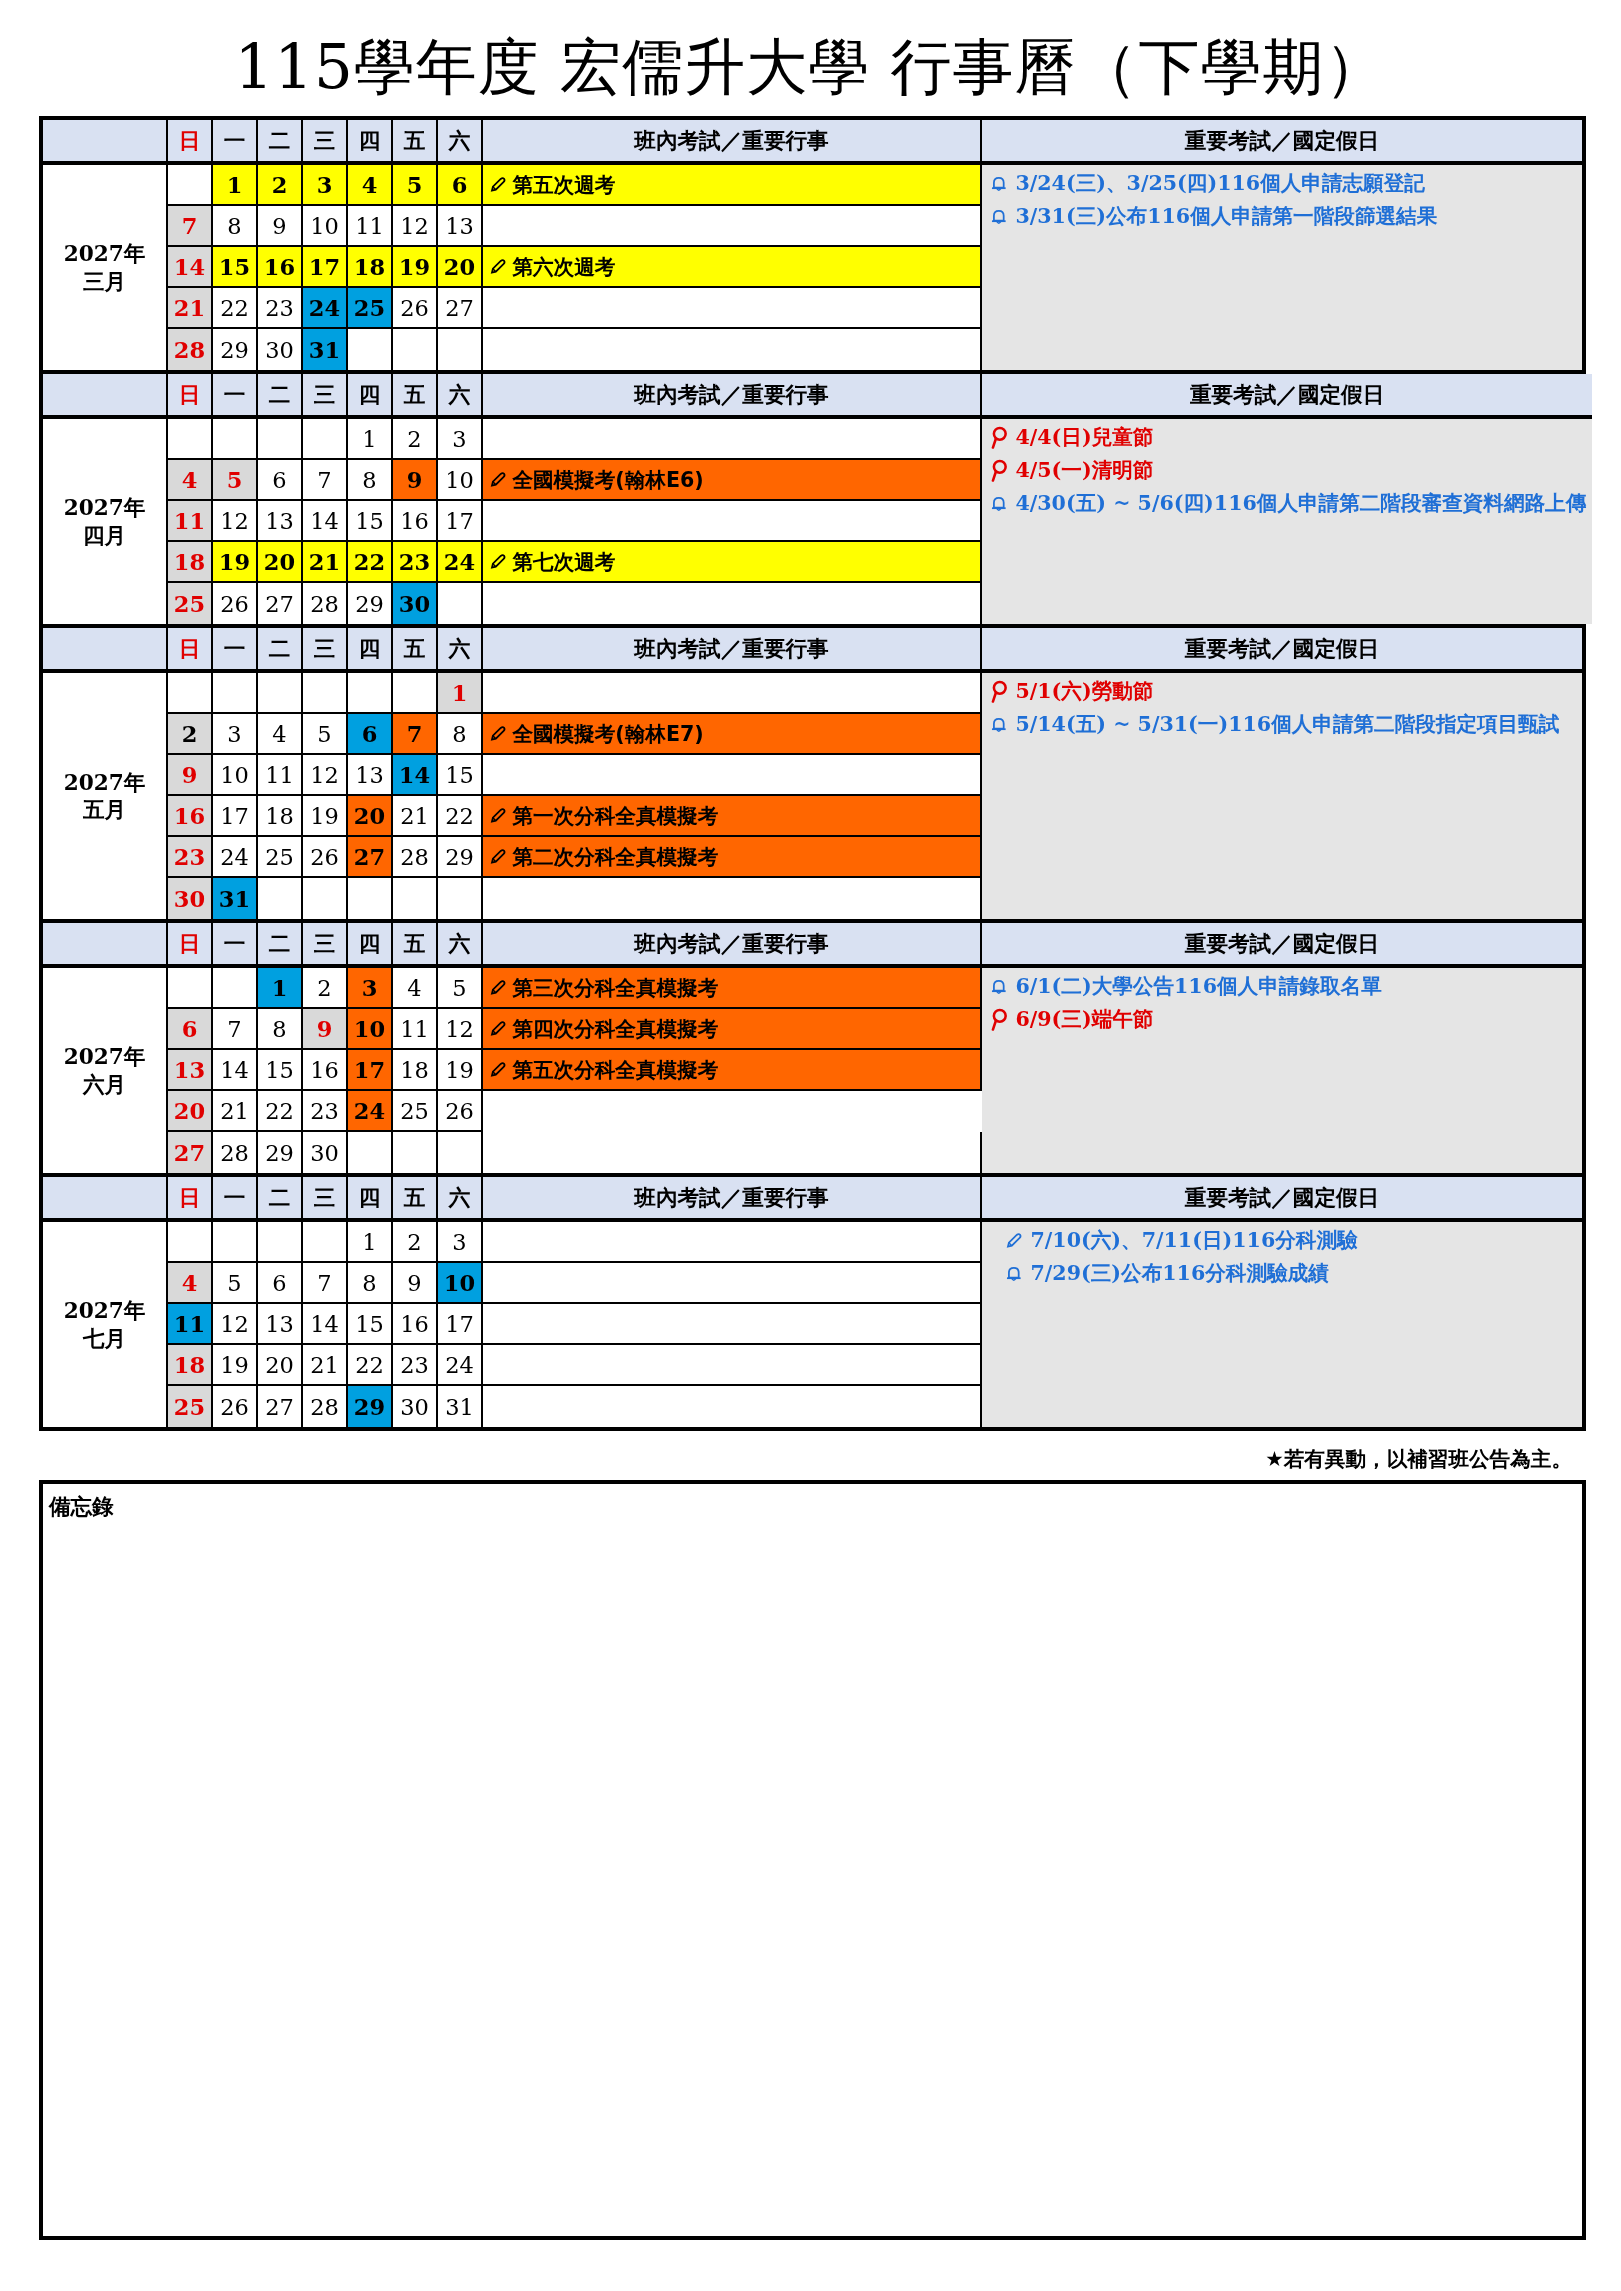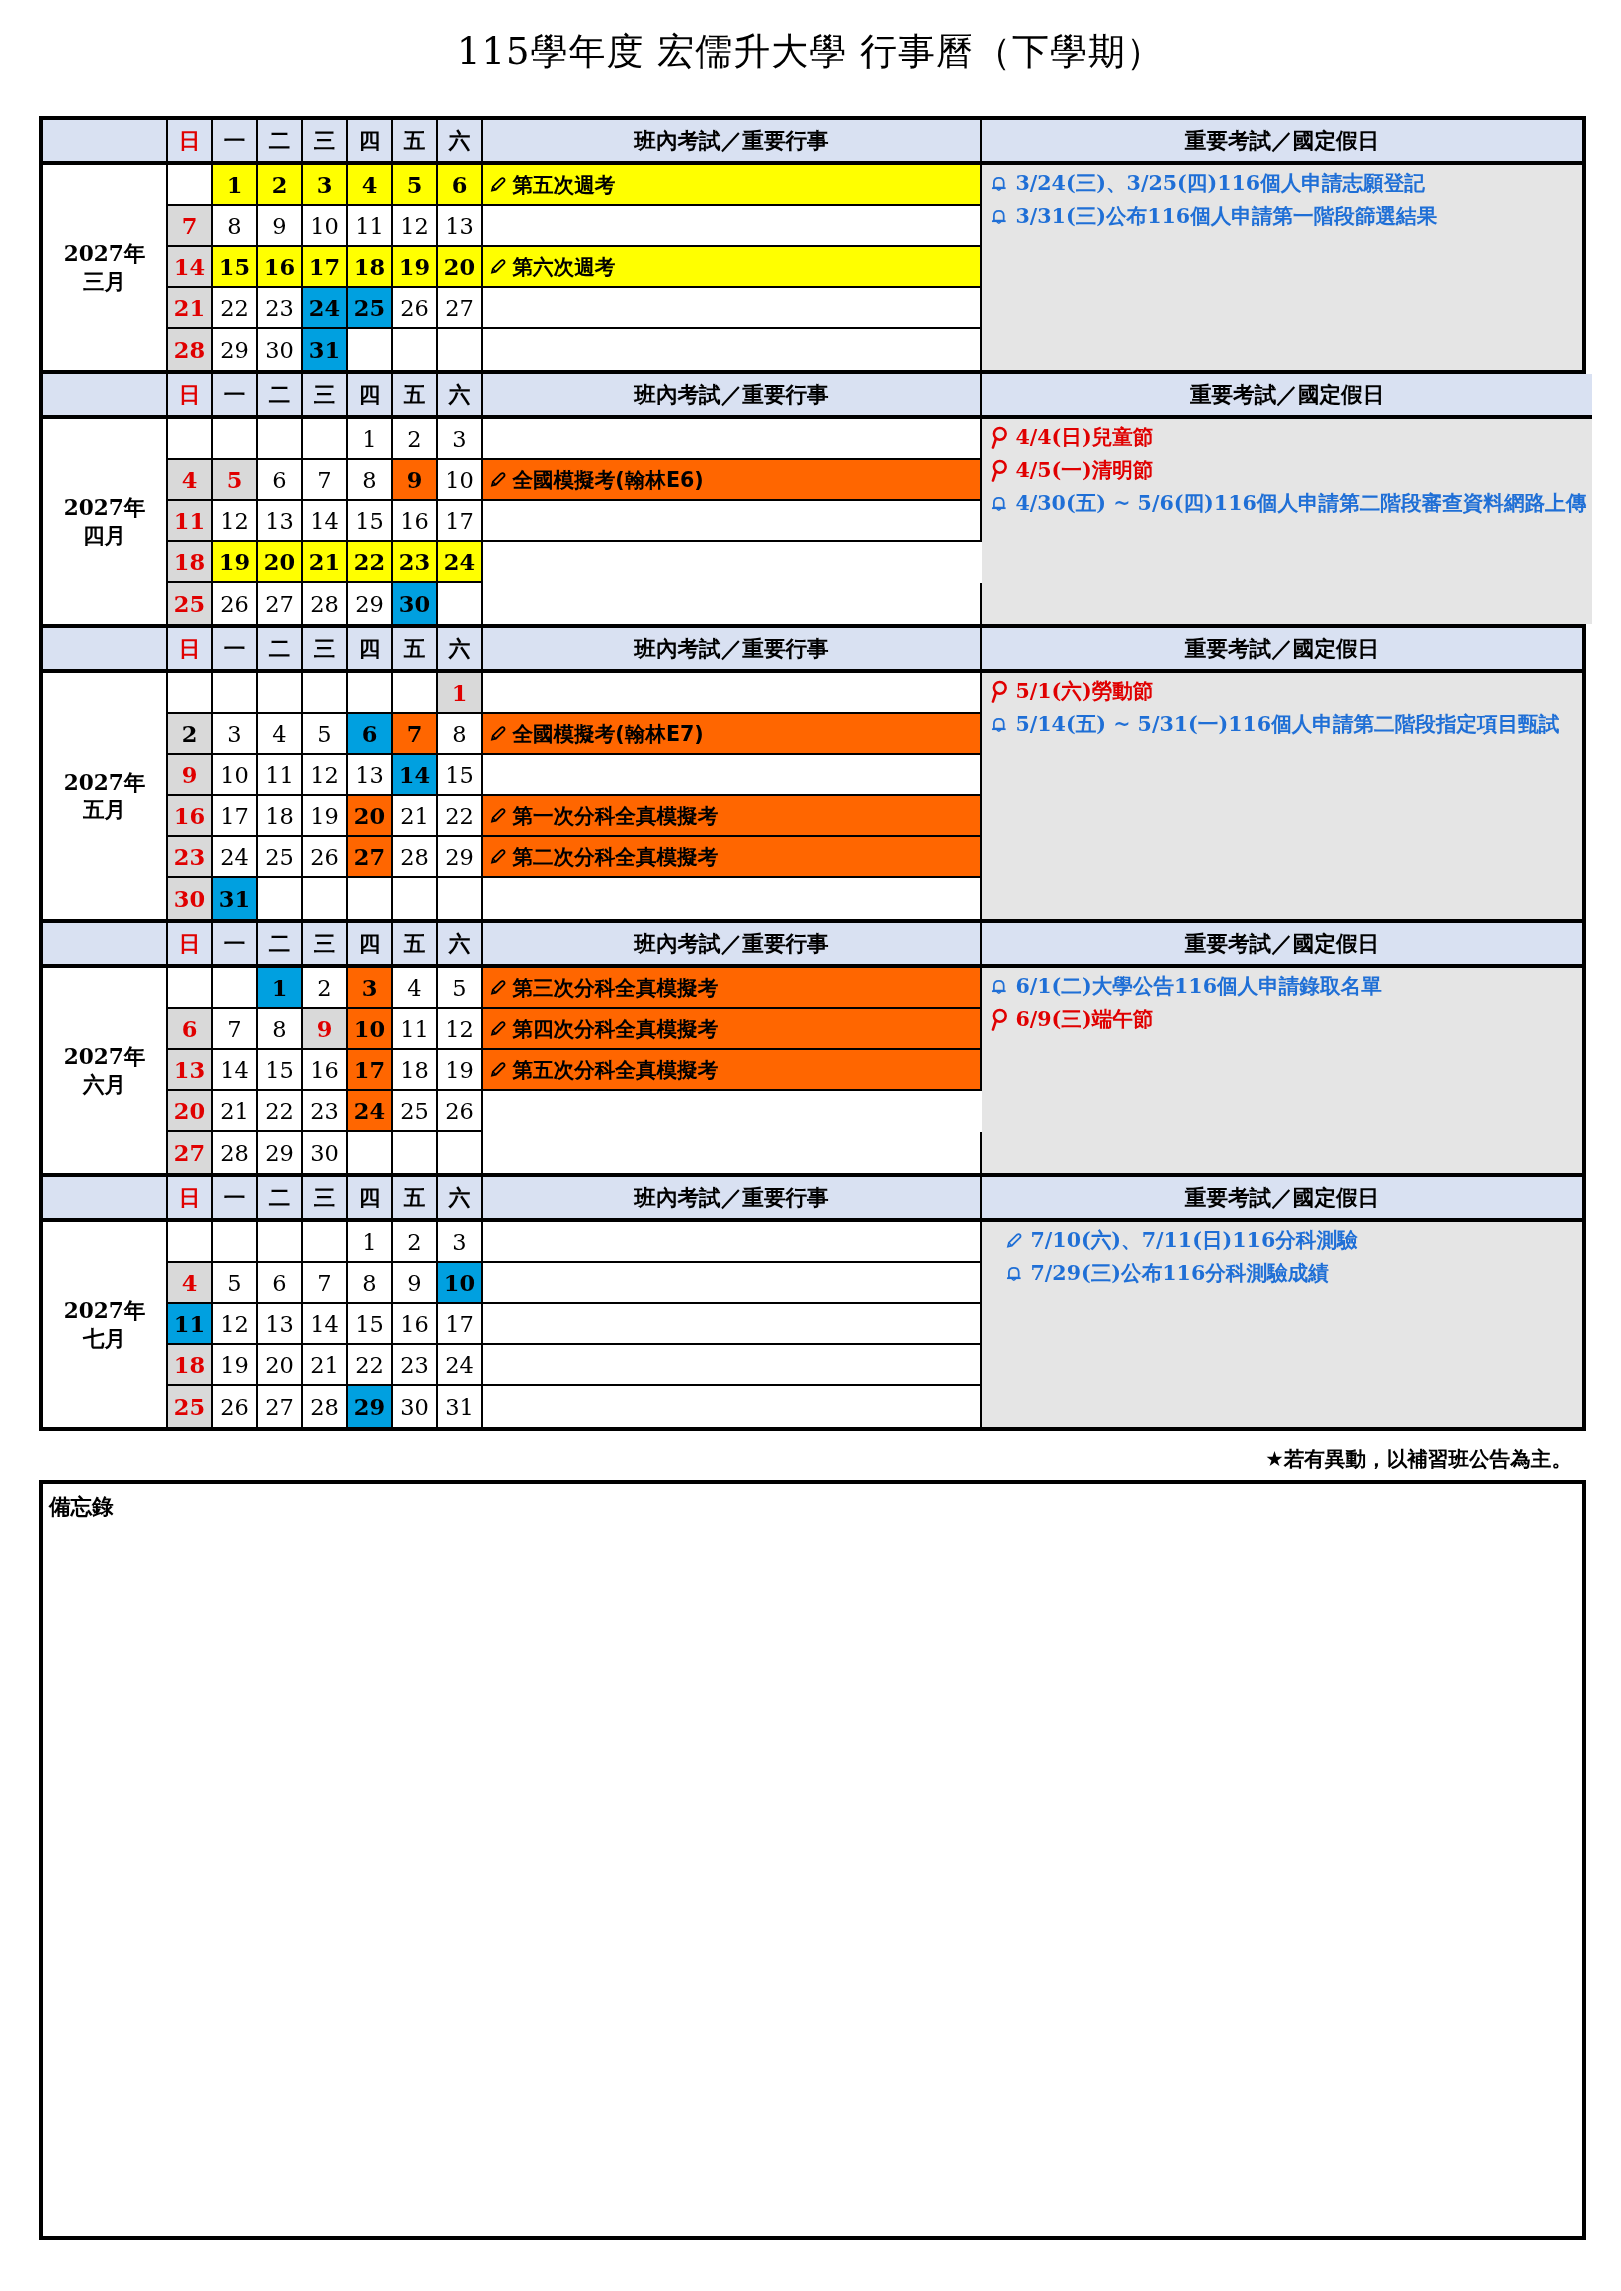--- a/index.html
+++ b/index.html
@@ -1,21 +1,21 @@
 <!DOCTYPE html>
 <html><head>
 <meta charset="utf-8">
 <style>
   * { box-sizing: border-box; margin: 0; padding: 0; }
   html, body { width: 1621px; height: 2292px; background: #ffffff; overflow: hidden; }
   body { position: relative; font-family: "DejaVu Serif", "Liberation Serif", serif; color: #000; }
 
   .title {
     position: absolute; left: 0; top: 27.4px; width: 1621px; text-align: center;
-    font-size: 37px; font-family: "DejaVu Serif", "Liberation Serif", serif; letter-spacing: 1px;
+    font-size: 61px; font-family: "DejaVu Serif", "Liberation Serif", serif; letter-spacing: 1px;
   }
 
   .cal {
     position: absolute; left: 39px; top: 116px; width: 1547px;
     border: 4.9px solid #000; background: #fff;
   }
   .month { display: grid; grid-template-columns: 125px 45px repeat(6, 45px) 499px 1fr; }
   .month + .month { border-top: 4.9px solid #000; }
 
   .hdr { display: contents; }
@@ -211,20 +211,29 @@
       <div class="day " style="grid-row:4;grid-column:7;">16</div>
       <div class="day " style="grid-row:4;grid-column:8;">17</div>
       <div class="evt " style="grid-row:4;grid-column:9;"></div>
       <div class="day red gray" style="grid-row:5;grid-column:2;">18</div>
       <div class="day yellow" style="grid-row:5;grid-column:3;">19</div>
       <div class="day yellow" style="grid-row:5;grid-column:4;">20</div>
       <div class="day yellow" style="grid-row:5;grid-column:5;">21</div>
       <div class="day yellow" style="grid-row:5;grid-column:6;">22</div>
       <div class="day yellow" style="grid-row:5;grid-column:7;">23</div>
       <div class="day yellow" style="grid-row:5;grid-column:8;">24</div>
+      <div class="evt yellow" style="grid-row:5;grid-column:9;">
+        <span class="pen">
+          <svg width="17.6" height="17.6" viewBox="0 0 18 18">
+            <path d="M3 15 L4 11 L12 3 Q14 1.5 15.5 3 Q16.5 4.5 15 6 L7 14 Z" fill="none" stroke="#000" stroke-width="1.8"></path>
+            <path d="M4 11 L7 14" stroke="#000" stroke-width="1.5"></path>
+          </svg>
+        </span>
+        <span>第七次週考</span>
+      </div>
       <div class="day red gray last" style="grid-row:6;grid-column:2;">25</div>
       <div class="day  last" style="grid-row:6;grid-column:3;">26</div>
       <div class="day  last" style="grid-row:6;grid-column:4;">27</div>
       <div class="day  last" style="grid-row:6;grid-column:5;">28</div>
       <div class="day  last" style="grid-row:6;grid-column:6;">29</div>
       <div class="day blue last" style="grid-row:6;grid-column:7;">30</div>
       <div class="day  last" style="grid-row:6;grid-column:8;"></div>
       <div class="evt  last" style="grid-row:6;grid-column:9;"></div>
       <div class="notes" style="grid-row: 2 / span 5; grid-column:10;">
         <div class="note red">

